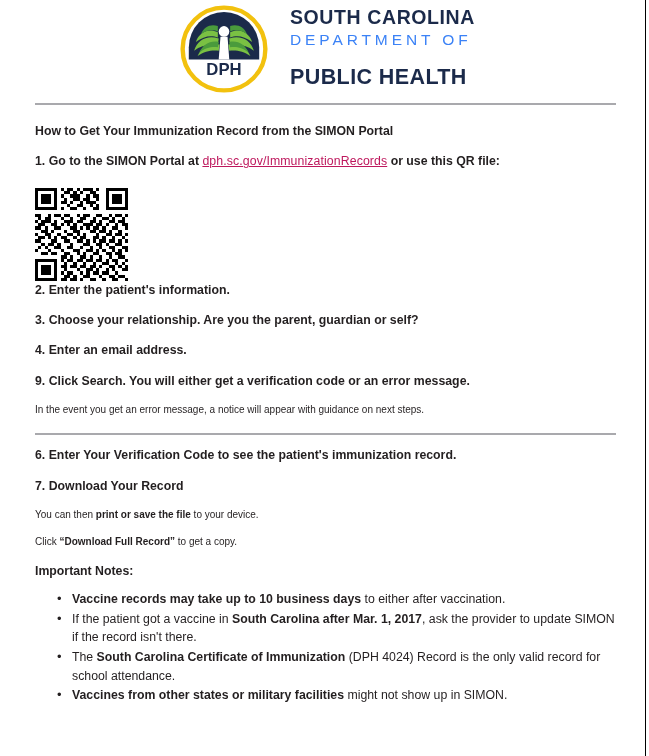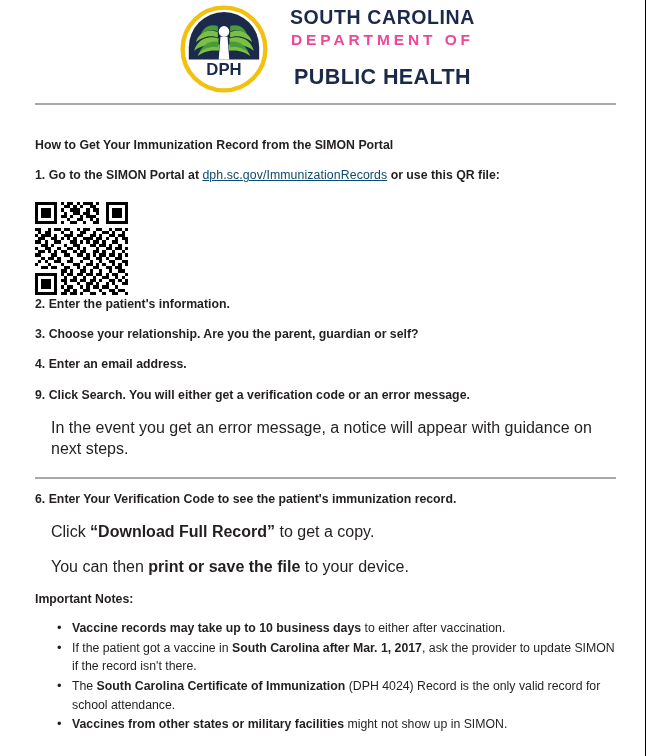--- a/index.html
+++ b/index.html
@@ -42,32 +42,31 @@
     position: relative;
     flex: 0 0 auto;
   }
   .logo-mark svg { display: block; }
 
   .logo-words {
     display: flex;
     flex-direction: column;
     justify-content: center;
     line-height: 1;
-    text-align: center;
   }
   .lw-1 {
     font-size: 19.5px;
     font-weight: bold;
     color: #1b2a4a;
     letter-spacing: 0.6px;
   }
   .lw-2 {
     font-size: 15.5px;
-    font-weight: bold;
-    color: #ec4899;
+    font-weight: normal;
+    color: #3b82f6;
     letter-spacing: 3.9px;
     margin-top: 4px;
   }
   .lw-3 {
     font-size: 21.5px;
     font-weight: bold;
     color: #1b2a4a;
     letter-spacing: 0.4px;
     margin-top: 20px;
   }
@@ -90,24 +89,24 @@
     font-size: 12.3px;
     line-height: 1.33;
   }
   .b   { font-weight: bold; }
   .gap { margin-top: 14px; }
 
   .step, .lead, .title {
     font-weight: bold;
     font-size: 12.3px;
   }
-  .plain { font-weight: normal; font-size: 16px; margin-left: 16px; }
+  .plain { font-weight: normal; font-size: 10px; }
 
   a.link {
-    color: #0c4a6e;
+    color: #be185d;
     text-decoration: underline;
     font-weight: normal;
     letter-spacing: 0.1px;
   }
 
   .qr-wrap { margin-top: 18px; }
   .qr {
     width: 93px;
     height: 93px;
     image-rendering: pixelated;
@@ -169,21 +168,21 @@
     <div class="lw-1">SOUTH CAROLINA</div>
     <div class="lw-2">DEPARTMENT OF</div>
     <div class="lw-3">PUBLIC HEALTH</div>
   </div>
 </div>
 
 <div class="content">
 
   <div class="rule top"></div>
 
-  <p class="title" style="margin-top:32px;">How to Get Your Immunization Record from the SIMON Portal</p>
+  <p class="title" style="margin-top:18px;">How to Get Your Immunization Record from the SIMON Portal</p>
 
 
   <p class="step gap">
     <span>1. Go to the SIMON Portal at</span>
     <a class="link" href="#">dph.sc.gov/ImmunizationRecords</a>
     <span>or use this QR file:</span>
   </p>
 
   <div class="qr-wrap">
     <svg class="qr" viewBox="0 0 29 29" shape-rendering="crispEdges">
@@ -417,27 +416,28 @@
 
   <p class="step" style="margin-top:1px;">2. Enter the patient's information.</p>
   <p class="step gap">3. Choose your relationship. Are you the parent, guardian or self?</p>
   <p class="step gap">4. Enter an email address.</p>
   <p class="step gap">9. Click Search. You will either get a verification code or an error message.</p>
   <p class="plain gap">In the event you get an error message, a notice will appear with guidance on next steps.</p>
 
   <div class="rule mid" style="margin-top:17px;"></div>
 
   <p class="step" style="margin-top:12px;">6. Enter Your Verification Code to see the patient's immunization record.</p>
+  <p class="step gap">7. Download Your Record</p>
+
+  <p class="plain gap">
+    <span>You can then </span><span class="b">print or save the file</span><span> to your device.</span>
+  </p>
 
   <p class="plain gap">
     <span>Click </span><span class="b">“Download Full Record”</span><span> to get a copy.</span>
-  </p>
-
-  <p class="plain gap">
-    <span>You can then </span><span class="b">print or save the file</span><span> to your device.</span>
   </p>
 
   <p class="title gap">Important Notes:</p>
 
   <ul class="notes">
     <li>
       <span class="b">Vaccine records may take up to 10 business days</span><span> to either after vaccination.</span>
     </li>
     <li>
       <span>If the patient got a vaccine in </span><span class="b">South Carolina after Mar. 1, 2017</span><span>, ask the provider to update SIMON if the record isn't there.</span>

